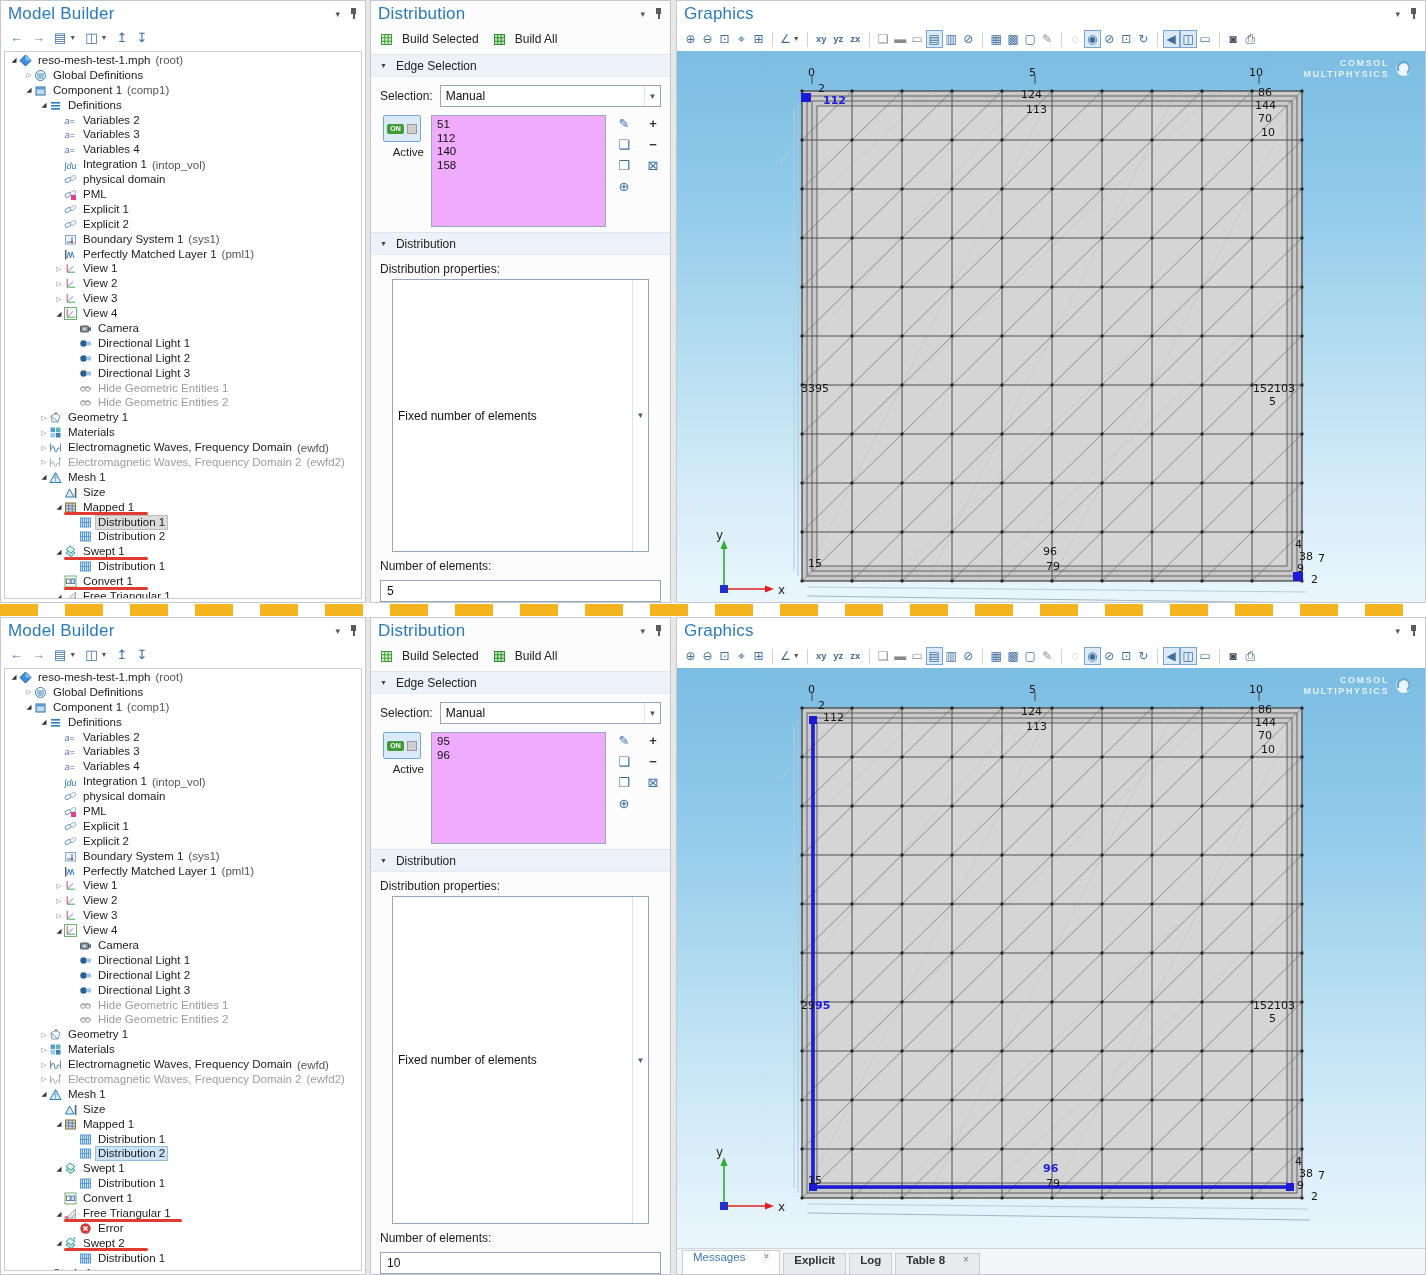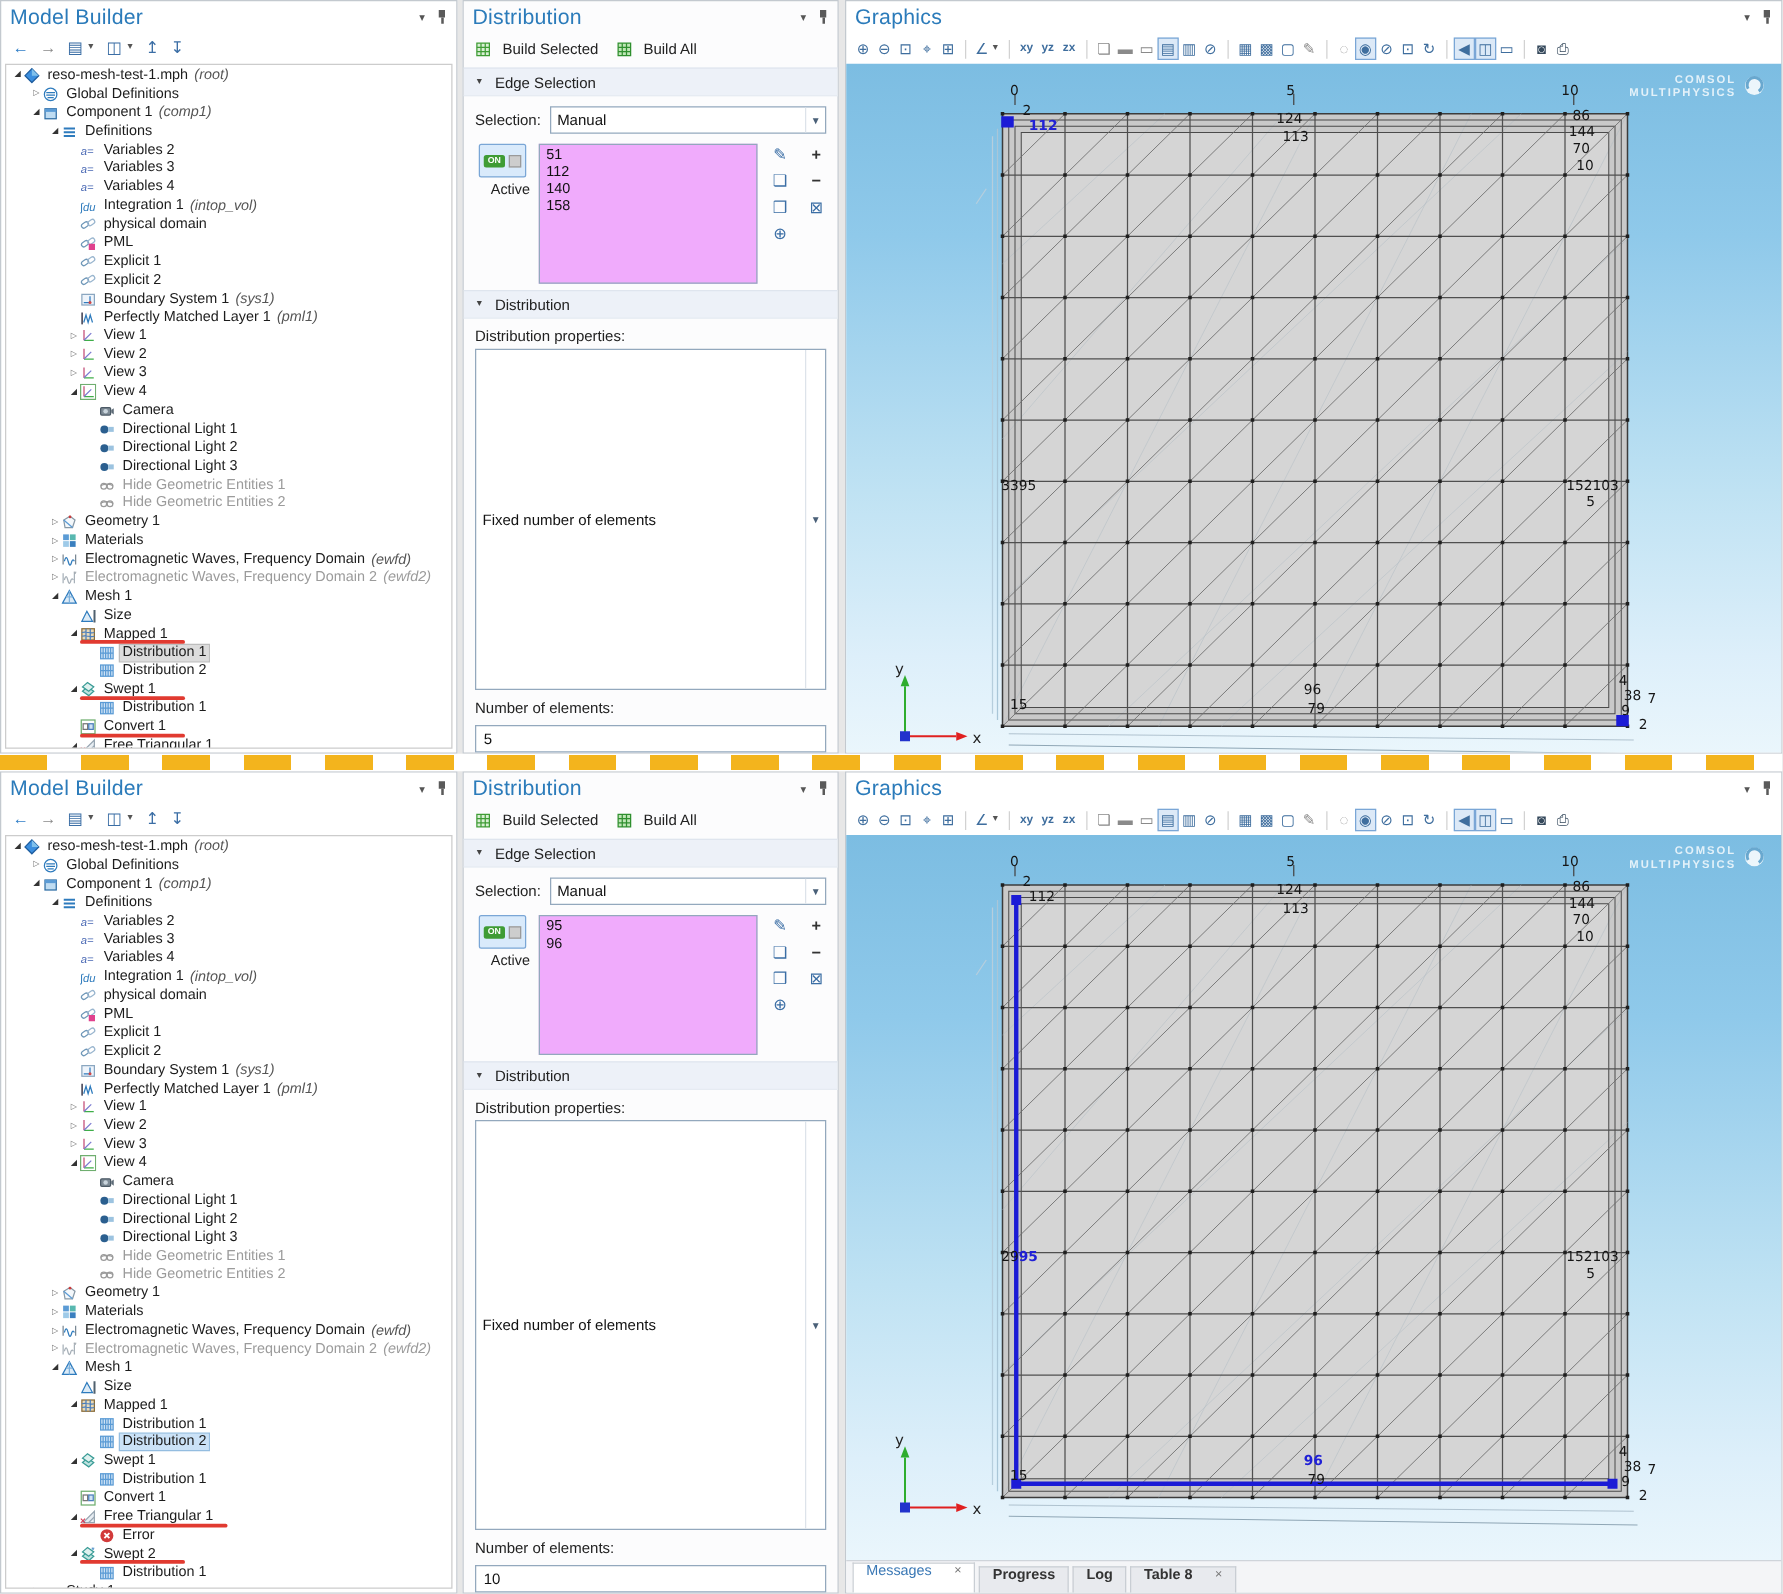--- a/index.html
+++ b/index.html
@@ -30,36 +30,36 @@
   .tbtn.blue{color:#2f7ec7}.tbtn.gray{color:#8a8a8a}
   .tbtn .dd{font-size:7px;color:#555;margin-left:3px}
 
   .tree-box{flex:1 1 auto;margin:2px 3px 3px 3px;border:1px solid #cccccc;background:#fff;overflow:hidden;position:relative}
   .tree{position:absolute;inset:1px 0 0 0}
   .row{position:relative;height:14.9px;display:flex;align-items:center;font-size:11.5px;color:#1c1c1c;white-space:nowrap}
   .arrow{width:10px;flex:none;text-align:center;font-size:6.5px;color:#707070;line-height:10px}
   .arrow.open{color:#333}
   .ticon{width:13px;height:13px;flex:none;margin-right:4px}
   .lbl{padding:0 2px;line-height:13px}
-  .dtl{font-style:italic;color:#555;margin-left:3px}
+  .dtl{color:#555;margin-left:3px}
   .row.gray .lbl,.row.gray .dtl{color:#9b9b9b}
   .row.selgray .lbl{background:#dcdcdc;outline:1px solid #bdbdbd}
   .row.selblue .lbl{background:#cbe2f7;outline:1px solid #94bde0}
   .redline{position:absolute;top:12.6px;height:3px;background:#e13a30;border-radius:1.5px;z-index:5}
 
   .build-bar{height:24px;flex:none;display:flex;align-items:center;gap:14px;padding:0 9px;font-size:12px;color:#222}
   .build-item{display:flex;align-items:center;gap:5px}
   .sec-hdr{height:21px;flex:none;background:#edf1f8;border-top:1px solid #dfe5ee;border-bottom:1px solid #e6ebf2;display:flex;align-items:center;gap:9px;padding:0 9px;font-size:12px;color:#222;margin-top:3px}
   .sec-arrow{font-size:7px;color:#444}
   .field-row{display:flex;align-items:center;gap:7px;padding:8px 9px 3px}
   .flabel{font-size:12px;color:#222;white-space:nowrap}
   .block-label{font-size:12px;color:#222;padding:7px 9px 3px}
   .combo{flex:1;height:20px;border:1px solid #93a8bd;background:#fff;display:flex;align-items:center;justify-content:space-between;padding:0 0 0 5px;font-size:12px;color:#111;min-width:0}
   .combo .dd{color:#4a6078;font-size:8px;width:15px;text-align:center;border-left:1px solid #dde3ea;align-self:stretch;display:flex;align-items:center;justify-content:center}
-  .combo.inset{margin:0 9px}
+  .combo.inset{margin:0 21px}
   .sel-body{display:flex;align-items:flex-start;gap:7px;padding:5px 6px 2px 9px;flex:none}
   .toggle-wrap{width:44px;flex:none;text-align:right}
   .toggle{width:38px;height:27px;margin:0 auto;border:1px solid #7aa6d6;background:#d9eafb;border-radius:2px;display:flex;align-items:center;justify-content:center;gap:3px;box-sizing:border-box}
   .toggle .on{background:#3f9c35;color:#fff;font-size:7px;font-weight:bold;padding:1.5px 3px;border-radius:2px;line-height:7px}
   .toggle .off{width:8px;height:8px;background:#cdcdcd;border:1px solid #9a9a9a}
   .active-label{font-size:11.5px;margin-top:4px;color:#222}
   .listbox{flex:1;height:106px;border:1px solid #93a8bd;background:#f0abfc;font-size:11.5px;padding:2px 5px;overflow:hidden}
   .listbox .li{line-height:13.5px;color:#111}
   .lcol{display:flex;flex-direction:column;gap:8px;width:22px;flex:none;align-items:center;font-size:13px;color:#3b6ea5;padding-top:2px}
   .lcol .sbtn{line-height:13px}
@@ -1743,21 +1743,21 @@
             <circle cx="9.5" cy="9.5" r="7.5" fill="rgba(255,255,255,0.85)"></circle>
             <path d="M4.5 12 A6 6 0 1 1 13 14" fill="none" stroke="#69a8cf" stroke-width="2.4"></path>
           </svg>
         </div>
   <div class="tabs">
           <span class="tab active">
             <span>Messages</span>
             <span class="x">×</span>
           </span>
           <span class="tab">
-            <span>Progress</span>
+            <span>Explicit</span>
           </span>
           <span class="tab">
             <span>Log</span>
           </span>
           <span class="tab">
             <span>Table 8</span>
             <span class="x">×</span>
           </span>
         </div>
       </section>

